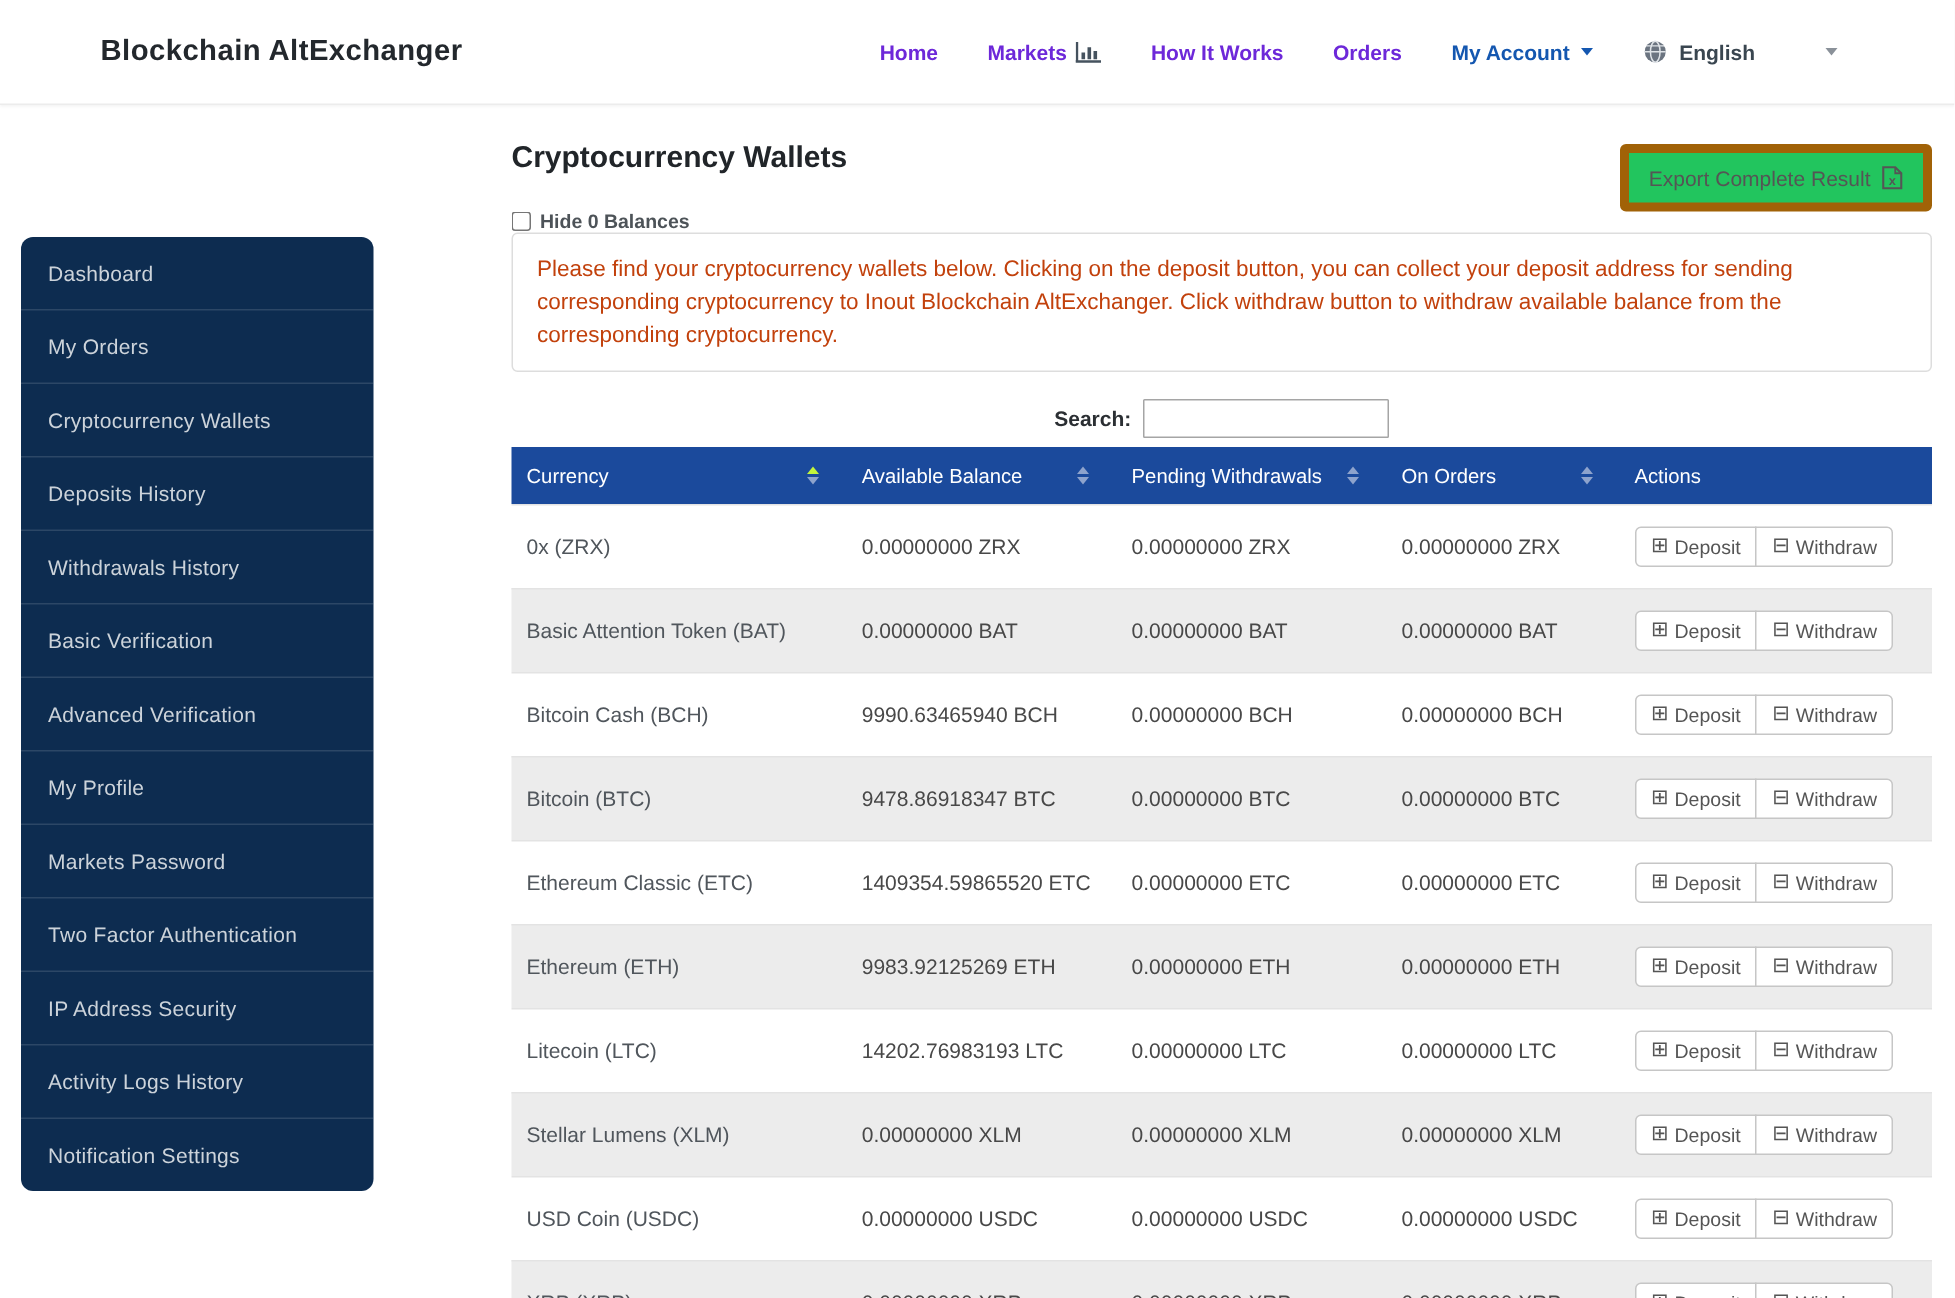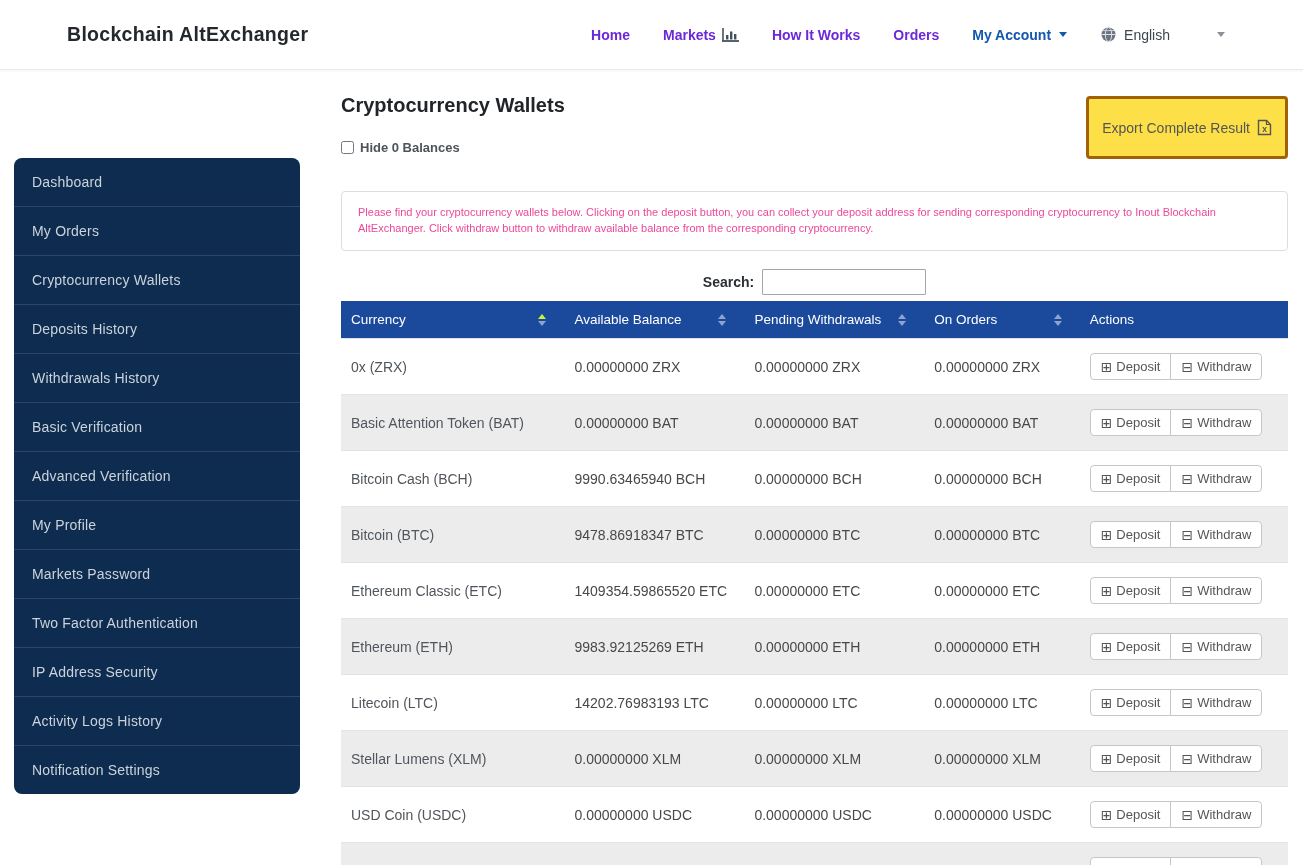--- a/index.html
+++ b/index.html
@@ -11,42 +11,42 @@
     padding:0 78px 0 67px; background:#fff;
     border-bottom:1px solid #ececec; box-shadow:0 1px 2px rgba(0,0,0,.05); }
   .logo { font-size:19.5px; font-weight:700; color:#23282d; letter-spacing:.3px; cursor:pointer; }
   .nav-items { margin-left:auto; display:flex; align-items:center; gap:33px; }
   .nav-link { font-size:14px; font-weight:700; color:#6d28d9; cursor:pointer;
     display:flex; align-items:center; gap:6px; white-space:nowrap; }
   .nav-link.account { color:#1457b0; }
   .caret { width:0; height:0; border-left:4px solid transparent; border-right:4px solid transparent;
     border-top:5px solid #1457b0; display:inline-block; margin-left:2px; }
   .caret.gray { border-top-color:#8a9199; }
-  .lang { display:flex; align-items:center; gap:7px; font-size:14px; font-weight:400; color:#3a4650; cursor:pointer; }
+  .lang { display:flex; align-items:center; gap:7px; font-size:14px; font-weight:700; color:#3a4650; cursor:pointer; }
   .chart-svg, .globe-svg { display:inline-block; vertical-align:middle; }
 
   
   .content { position:relative; }
-  .sidebar { position:absolute; left:14px; top:88px; width:286px;
+  .sidebar { position:absolute; left:14px; top:88px; width:235px;
     background:#0d2c50; border-radius:8px; overflow:hidden; }
   .side-item { padding:16px 18px; font-size:14px; color:#ccd3da; cursor:pointer;
     border-bottom:1px solid rgba(255,255,255,.13); letter-spacing:.2px; }
   .side-item:last-child { border-bottom:none; }
 
   .main { margin-left:341px; margin-right:15px; padding-top:24px; position:relative; }
   .page-title { font-size:20px; font-weight:700; color:#212529; }
   .hide-row { margin-top:23px; display:flex; align-items:center; gap:6px;
     font-size:13px; font-weight:700; color:#4d5358; }
   .hide-row input { width:13px; height:13px; }
   .export-btn { position:absolute; right:0; top:26px; display:flex; align-items:center; gap:7px;
-    background:#fde047; border:3px solid #a16207; border-radius:4px; padding:20px 13px;
+    background:#22c55e; border:6px solid #a16207; border-radius:4px; padding:8px 13px;
     font-size:14px; color:#555; cursor:pointer; font-family:inherit; }
 
-  .info-box { margin-top:36px; border:1px solid #ddd; border-radius:4px;
-    padding:13px 16px; font-size:11px; color:#ec4899; line-height:1.45; }
+  .info-box { border:1px solid #ddd; border-radius:4px;
+    padding:13px 16px; font-size:15px; color:#c2410c; line-height:1.45; }
 
   .search-row { margin-top:18px; display:flex; justify-content:center; align-items:center; gap:8px; }
   .search-row label { font-size:14px; font-weight:700; color:#2b2f33; }
   .search-row input { width:164px; height:26px; border:1px solid #a5a5a5; border-radius:1px;
     padding:2px 6px; font-size:13px; font-family:inherit; }
 
   
   table { width:100%; border-collapse:collapse; margin-top:6px; border-bottom:2px solid #333; }
   thead th { background:#1b4a9c; color:#fff; font-size:13.5px; font-weight:400;
     text-align:left; padding:0 10px; height:38px; cursor:pointer; }

